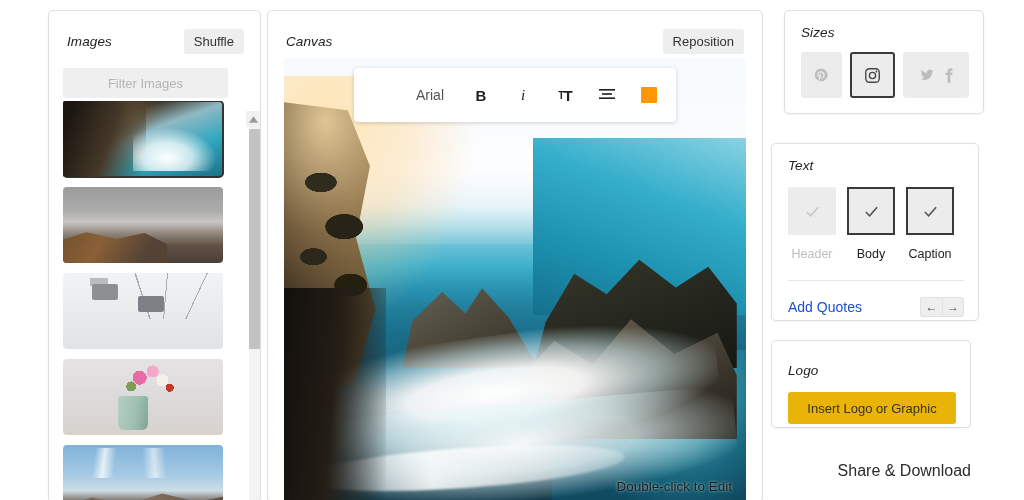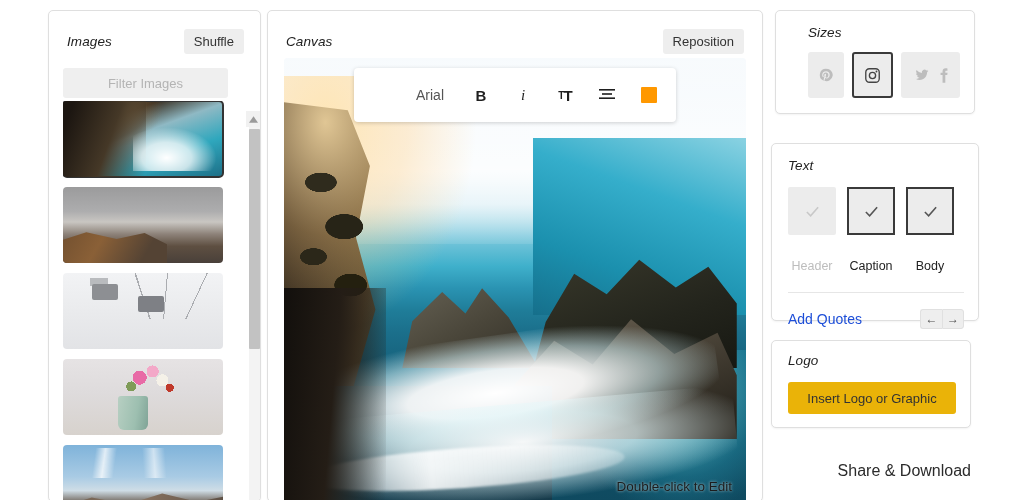--- a/index.html
+++ b/index.html
@@ -210,57 +210,57 @@
     background: #fff; border: 1.5px solid #3a3a3a;
     display: flex; align-items: center; justify-content: center;
     cursor: text;
   }
   .text-field span {
     font-weight: bold; font-style: italic; font-size: 16px; color: #F5930A;
   }
 
   
   .right-col { position: absolute; left: 771px; top: 10px; width: 200px; height: 492px; }
-  .sizes-panel { position: absolute; left:4px; top:0; width: 200px; height: 104px; padding: 14px 14px 0 32px; }
+  .sizes-panel { position: absolute; left:13px; top:0; width: 200px; height: 104px; padding: 14px 14px 0 16px; }
   .size-row { display: flex; gap: 8px; margin-top: 12px; }
   .size-btn {
     background: #ececec; border-radius: 3px;
     display: flex; align-items: center; justify-content: center;
     height: 46px; cursor: pointer; border: 2px solid transparent;
   }
   .size-btn.sel { background: #ececec; border: 2px solid #3a3a3a; }
   .size-p { width: 43px; } .size-i { width: 48px; } .size-tf { width: 70px; gap: 9px; }
   .size-btn svg { display: block; }
 
   .text-panel { position: absolute; left:0; top: 133px; width: 208px; height: 178px; padding: 14px 14px 0 16px; }
   .text-row { display: flex; gap: 11px; margin-top: 14px; }
   .tcell { width: 48px; text-align: center; }
   .tbox {
     width: 48px; height: 48px; background: #ececec; border-radius: 2px;
     display: flex; align-items: center; justify-content: center;
     border: 2px solid transparent; cursor: pointer;
   }
   .tbox.on { border-color: #3a3a3a; border-radius: 0; }
   .tbox svg { width: 15px; height: 15px; }
-  .tcap { font-size: 12.5px; margin-top: 24px; color: #222; }
+  .tcap { font-size: 12.5px; margin-top: 12px; color: #222; }
   .tcell.off .tcap { color: #bdbdbd; }
   .tcell.off .tbox svg { stroke: #c8c8c8; }
   .divider { height: 1px; background: #e6e6e6; margin: 19px 0 0 0; }
   .quotes-row { display: flex; align-items: center; justify-content: space-between; margin-top: 16px; }
   .quotes-label { font-size: 14px; color: #1d4ed8; }
   .arrows { display: flex; }
   .arrow-btn {
     width: 22px; height: 20px; background: #eeeeee; border: 1px solid #e0e0e0;
     display: flex; align-items: center; justify-content: center; cursor: pointer;
     color: #4a4a4a; font-size: 12px;
   }
   .arrow-btn:first-child { border-radius: 3px 0 0 3px; border-right: none; }
   .arrow-btn:last-child { border-radius: 0 3px 3px 0; }
 
-  .logo-panel { position: absolute; left:0; top: 330px; width: 200px; height: 88px; padding: 12px 14px 0 16px; }
+  .logo-panel { position: absolute; left:0; top: 330px; width: 200px; height: 88px; padding: 22px 14px 0 16px; }
   .logo-btn {
     margin-top: 14px; height: 32px; background: #eab308; border-radius: 3px;
     display: flex; align-items: center; justify-content: center;
     font-size: 13px; color: #333; cursor: pointer;
   }
   .share {
     position: absolute; left: 0; top: 452px; width: 200px;
     text-align: right; font-size: 16px; color: #2b2b2b; cursor: pointer;
   }
 </style>
@@ -385,29 +385,29 @@
               </svg>
           </div>
           <div class="tcap">Header</div>
         </div>
         <div class="tcell">
           <div class="tbox on">
             <svg viewBox="0 0 16 16" fill="none" stroke="#555" stroke-width="1.7">
                 <polyline points="2,8.5 6,12.5 14,3.5"></polyline>
               </svg>
           </div>
-          <div class="tcap">Caption</div>
+          <div class="tcap">Body</div>
         </div>
         <div class="tcell">
           <div class="tbox on">
             <svg viewBox="0 0 16 16" fill="none" stroke="#555" stroke-width="1.7">
                 <polyline points="2,8.5 6,12.5 14,3.5"></polyline>
               </svg>
           </div>
-          <div class="tcap">Body</div>
+          <div class="tcap">Caption</div>
         </div>
       </div>
       <div class="divider"></div>
       <div class="quotes-row">
         <div class="quotes-label">Add Quotes</div>
         <div class="arrows">
           <div class="arrow-btn">←</div>
           <div class="arrow-btn">→</div>
         </div>
       </div>

